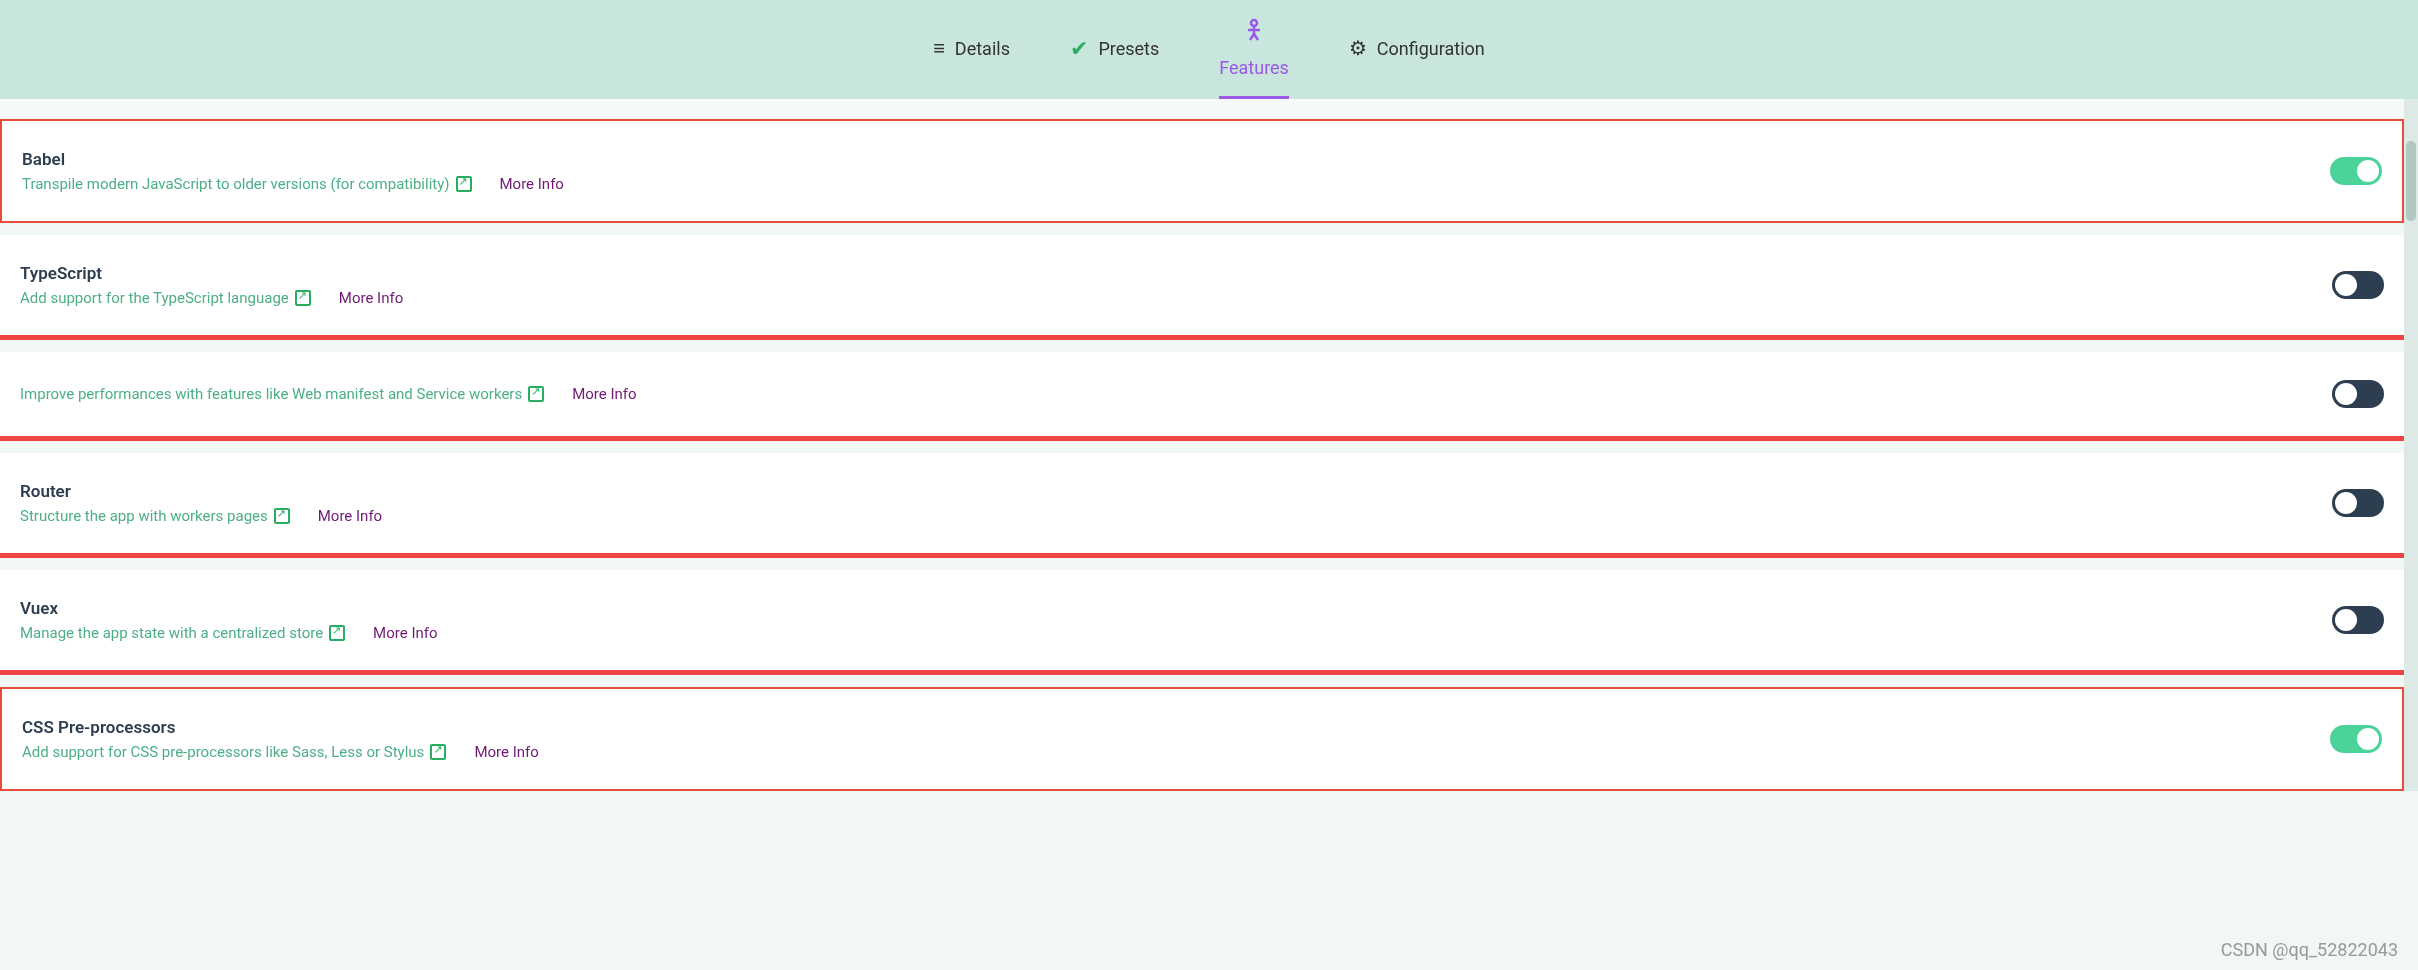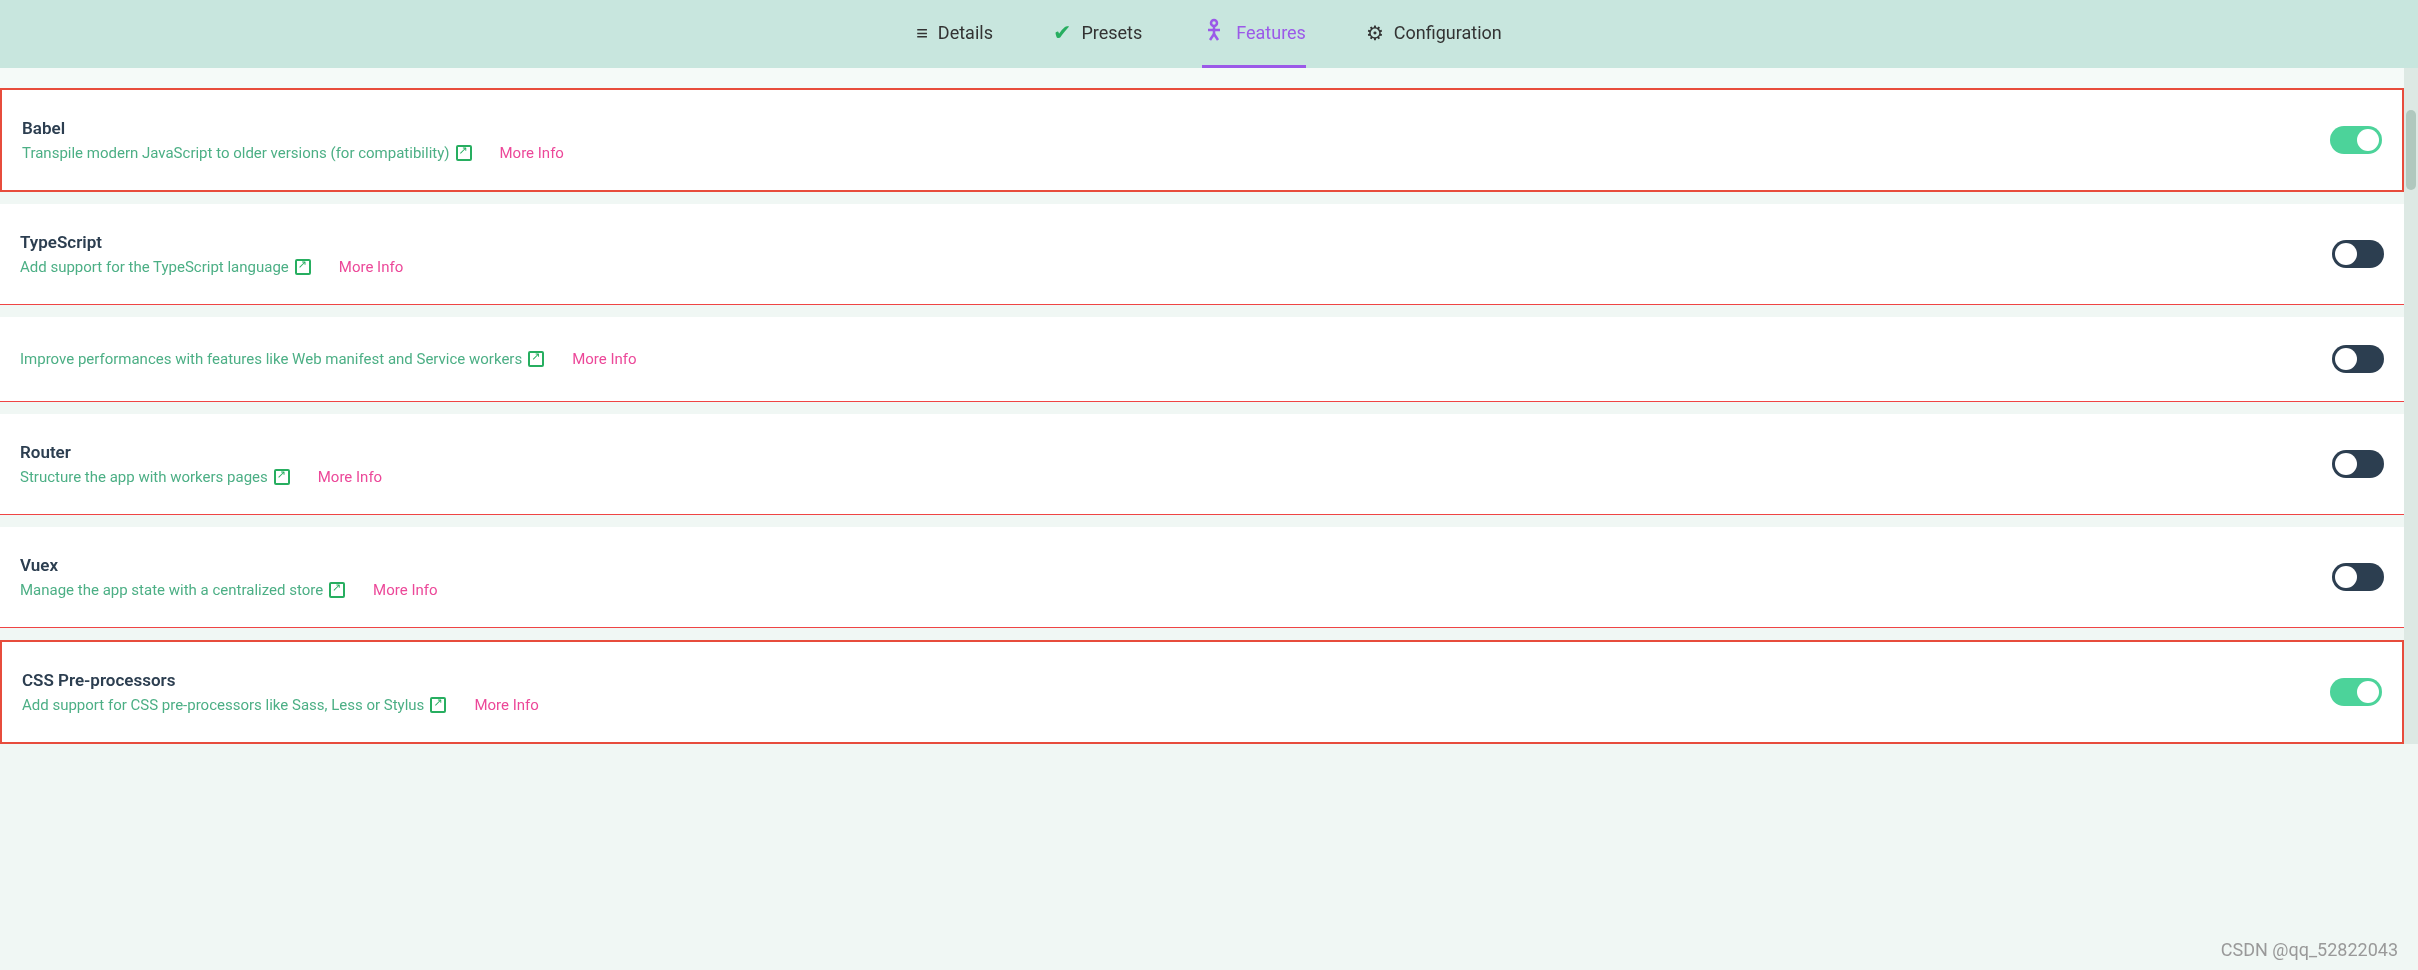--- a/index.html
+++ b/index.html
@@ -28,20 +28,21 @@
       cursor: pointer;
       font-size: 18px;
       color: #333;
       border-bottom: 3px solid transparent;
       text-decoration: none;
     }
 
     .nav-item.active {
       color: #9b59e8;
       border-bottom: 3px solid #9b59e8;
+      flex-direction: column;
     }
 
     .nav-item .nav-icon {
       font-size: 20px;
     }
 
     
     .features-icon {
       width: 24px;
       height: 24px;
@@ -62,21 +63,21 @@
       border: 2px solid #e74c3c;
       margin-top: 20px;
     }
 
     .feature-row.highlighted {
       border: 2px solid #e74c3c;
     }
 
     .feature-row.normal {
       background: #fff;
-      border-bottom: 1px solid #ef4444;
+      border-bottom: 5px solid #ef4444;
       border-top: none;
       border-left: none;
       border-right: none;
     }
 
     .feature-info {
       flex: 1;
     }
 
     .feature-name {
@@ -88,21 +89,21 @@
 
     .feature-desc {
       font-size: 15px;
       color: #4caf85;
       display: flex;
       align-items: center;
       gap: 6px;
     }
 
     .more-info-link {
-      color: #ec4899;
+      color: #701a75;
       font-size: 15px;
       cursor: pointer;
       display: flex;
       align-items: center;
       gap: 4px;
       text-decoration: none;
       padding-left: 22px;
     }
 
     .external-icon {

